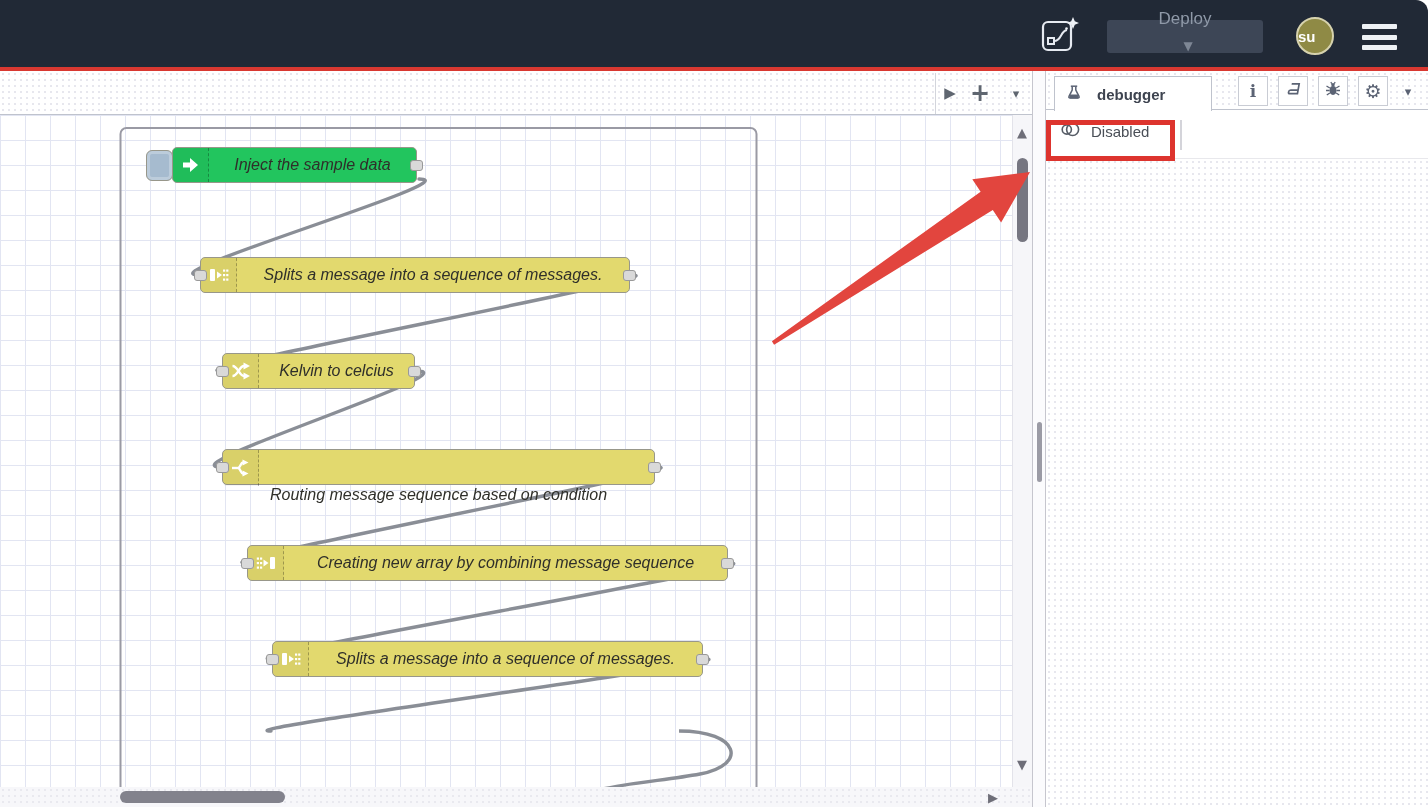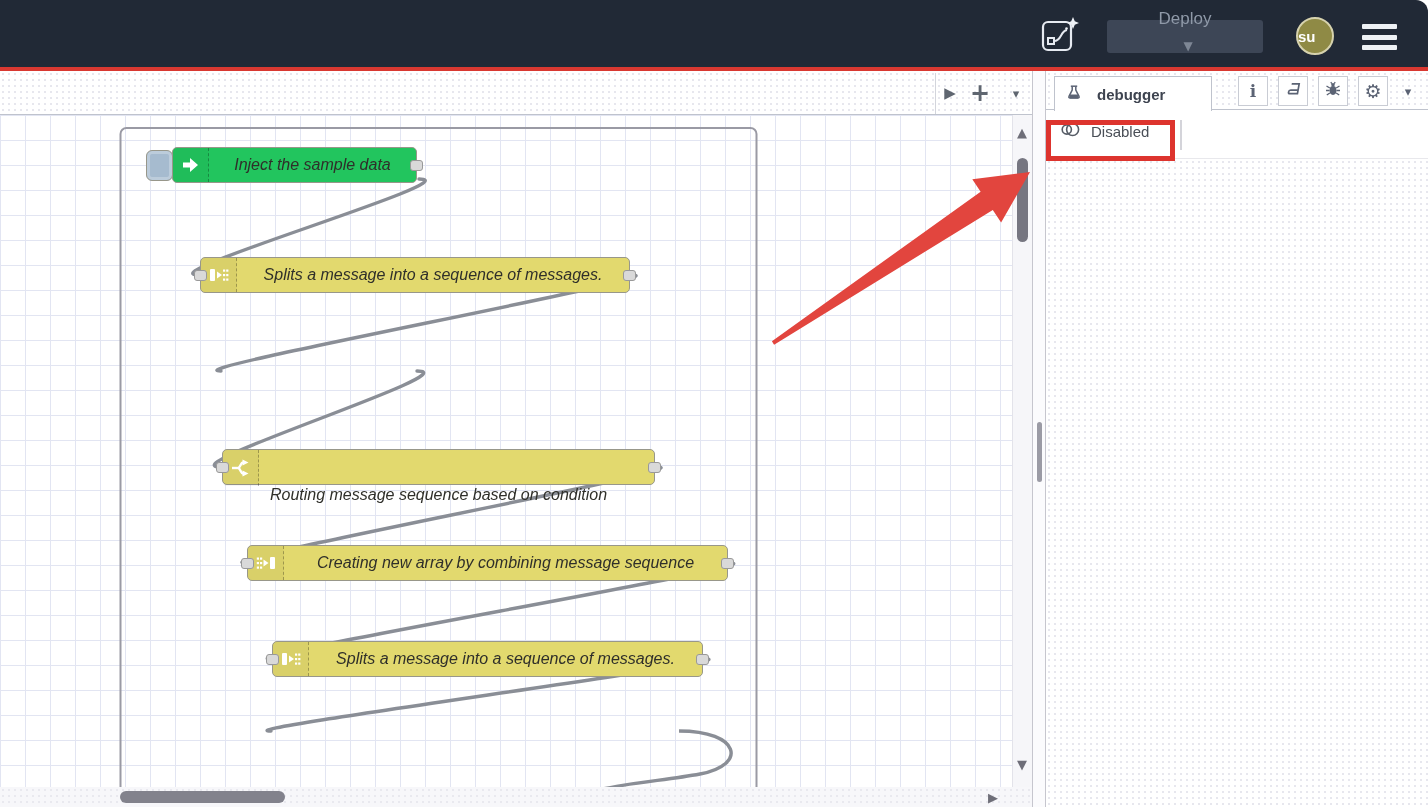--- a/index.html
+++ b/index.html
@@ -185,20 +185,35 @@
               <rect x="14" y="4.5" width="2.2" height="2.2"></rect>
               <rect x="17.2" y="4.5" width="2.2" height="2.2"></rect>
               <rect x="14" y="9" width="2.2" height="2.2"></rect>
               <rect x="17.2" y="9" width="2.2" height="2.2"></rect>
               <rect x="14" y="13.5" width="2.2" height="2.2"></rect>
               <rect x="17.2" y="13.5" width="2.2" height="2.2"></rect>
             </g>
           </svg>
         </div>
         <span class="nlabel">Splits a message into a sequence of messages.</span>
+        <div class="port pin"></div>
+        <div class="port pout"></div>
+      </div>
+      <div class="node" style="left: 222px; top: 238px; width: 193px; background: rgb(226, 217, 110);">
+        <div class="nicon">
+          <svg width="20" height="20" viewBox="0 0 20 20">
+            <g stroke="#fff" stroke-width="2.4" fill="none">
+              <path d="M1.5,5 C7,5 8,15 13,15"></path>
+              <path d="M1.5,15 C7,15 8,5 13,5"></path>
+            </g>
+            <polygon points="12.5,11.5 19,15 12.5,18.5" fill="#fff"></polygon>
+            <polygon points="12.5,1.5 19,5 12.5,8.5" fill="#fff"></polygon>
+          </svg>
+        </div>
+        <span class="nlabel">Kelvin to celcius</span>
         <div class="port pin"></div>
         <div class="port pout"></div>
       </div>
       <div class="node" style="left: 222px; top: 334px; width: 433px; background: rgb(226, 217, 110); flex-direction: column;">
         <div class="nicon">
           <svg width="20" height="20" viewBox="0 0 20 20">
             <g stroke="#fff" stroke-width="2.4" fill="none">
               <path d="M1,10 H7"></path>
               <path d="M7,10 C9.5,10 9.5,4.5 12,4.5"></path>
               <path d="M7,10 C9.5,10 9.5,15.5 12,15.5"></path>

